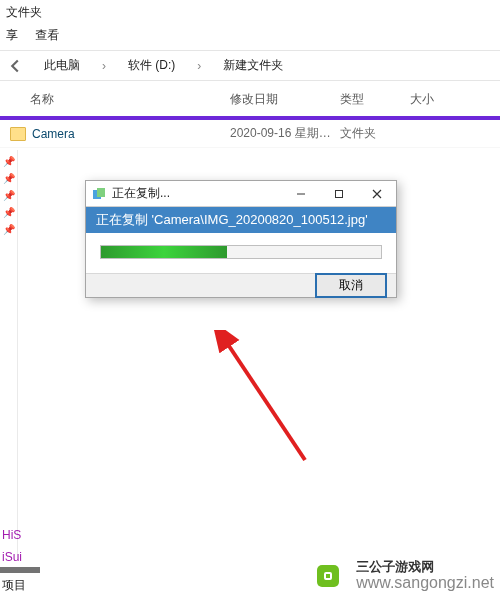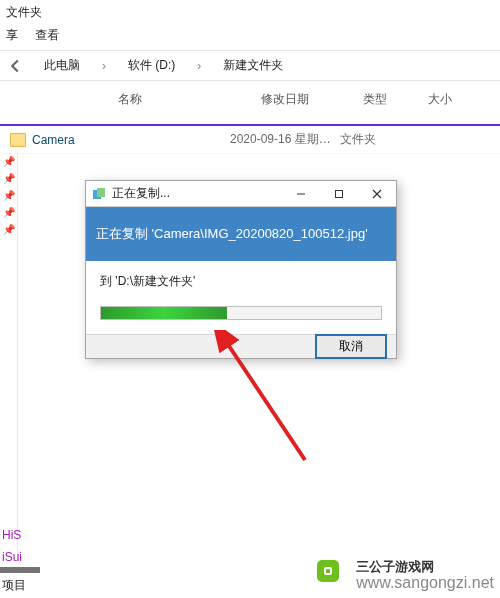--- a/index.html
+++ b/index.html
@@ -36,24 +36,23 @@
     width: 14px; height: 14px;
     display: inline-flex; align-items: center; justify-content: center;
     color: #666;
   }
   .crumb { color: #222; }
   .sep { color: #888; }
 
   
   .list-header {
     display: flex;
-    padding: 10px 8px 16px 30px;
-    border-bottom: 2px solid #6d28d9;
+    padding: 10px 8px 8px 30px;
+    border-bottom: 4px solid #6d28d9;
     color: #555;
-    text-align: center;
   }
   .col-name   { flex: 0 0 200px; }
   .col-date   { flex: 0 0 110px; font-family: Liberation Serif, serif; }
   .col-type   { flex: 0 0 70px;  }
   .col-size   { flex: 0 0 60px;  }
 
   
   .list-row {
     display: flex;
     align-items: center;
@@ -120,21 +119,21 @@
   .dlg-btn {
     width: 38px; height: 26px;
     display: inline-flex; align-items: center; justify-content: center;
     color: #333;
   }
   .dlg-btn svg { width: 10px; height: 10px; }
 
   .dlg-main-title {
     background: #3f84c4;
     color: #fff;
-    padding: 18px 10px;
+    padding: 4px 10px;
     font-size: 13px;
     white-space: nowrap;
     overflow: hidden;
   }
   .dlg-body {
     background: #fff;
     padding: 12px 14px 14px 14px;
     border-bottom: 1px solid #d8d8d8;
   }
   .dlg-dest { font-size: 12px; margin-bottom: 16px; }
@@ -167,21 +166,21 @@
   .arrow {
     position: absolute;
     left: 210px; top: 330px;
     pointer-events: none;
   }
 
   
   .watermark {
     position: absolute;
     right: 6px; bottom: 6px;
-    display: flex; align-items: flex-start;
+    display: flex; align-items: center;
     gap: 17px;
   }
   .wm-badge {
     width: 22px; height: 22px;
     background: #6fbf1f;
     border-radius: 5px;
     display: inline-flex; align-items: center; justify-content: center;
   }
   .wm-badge span {
     display: inline-block; width: 8px; height: 8px;
@@ -261,21 +260,20 @@
         </svg>
     </span>
     <span class="dlg-btn close">
       <svg viewBox="0 0 10 10">
           <path d="M1 1 L9 9 M9 1 L1 9" stroke="#333" stroke-width="1.2"></path>
         </svg>
     </span>
   </div>
   <div class="dlg-main-title">正在复制 'Camera\IMG_20200820_100512.jpg'</div>
   <div class="dlg-body">
-    <div class="dlg-dest">到 'D:\新建文件夹'</div>
     <div class="progress-outer">
       <div class="progress-inner" style="width: 45%;"></div>
     </div>
   </div>
   <div class="dlg-footer">
     <button class="btn-cancel">取消</button>
   </div>
 </div>
 
 <svg class="arrow" width="120" height="140">

